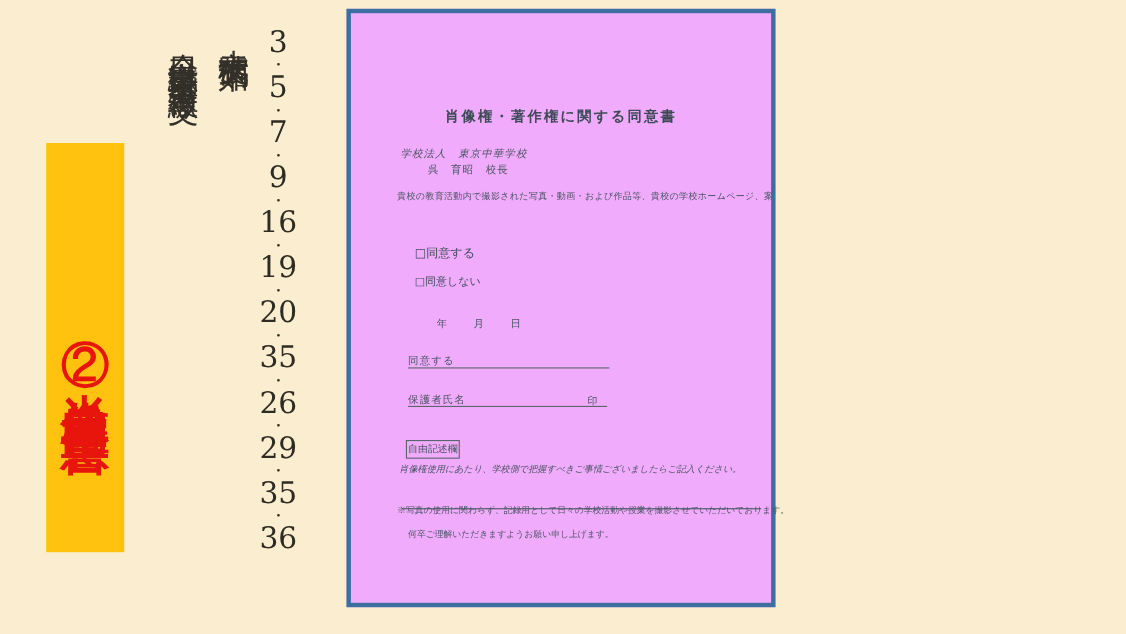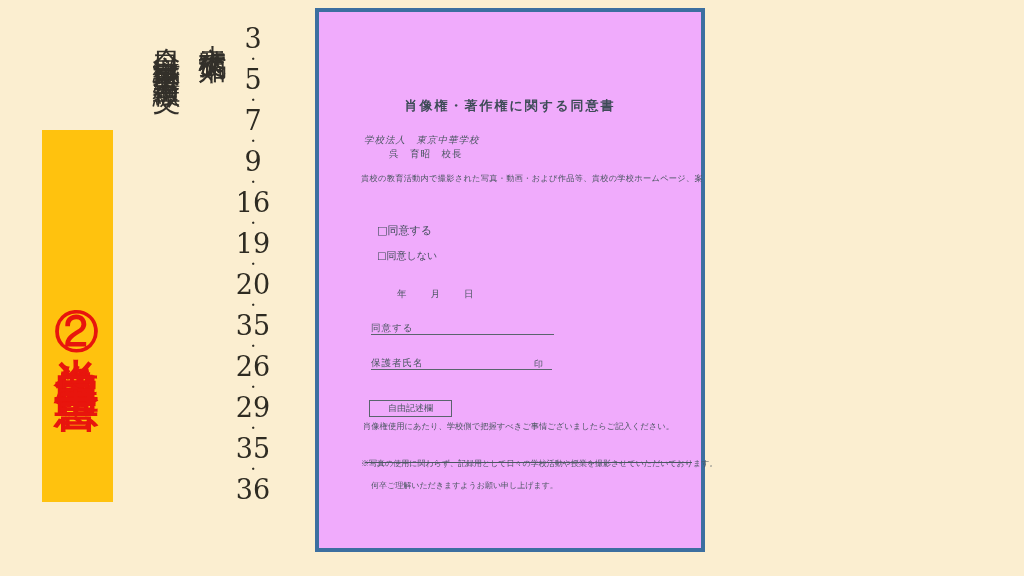--- a/index.html
+++ b/index.html
@@ -62,23 +62,23 @@
   .doc-date span{position:static;}
   .field-row{
     left:52px;height:12px;border-bottom:1px solid #5A646D;
     font-size:9.5px;letter-spacing:1px;
   }
   .row-student{top:310px;width:183px;}
   .row-guardian{top:345px;width:181px;}
   .seal{right:8px;top:1px;font-size:9px;}
   .free-box{
     left:50px;top:388px;font-size:9px;
-    border:1px solid #5A646D;padding:1px 18px;
+    border:1px solid #5A646D;padding:1px 1px;
   }
-  .free-note1{left:44px;top:409px;font-size:8.3px;}
+  .free-note1{left:44px;top:409px;font-size:8.3px;font-style:italic;}
   .free-note2{left:50px;top:422px;font-size:8.3px;}
   .doc-divider{left:46px;top:450px;width:327px;height:0;border-top:1px solid #4A5661;}
   .foot1{left:42px;top:446px;font-size:8px;}
   .foot2{left:52px;top:468px;font-size:8px;}
 </style>
 </head>
 <body>
 
 <div class="slide">
 

